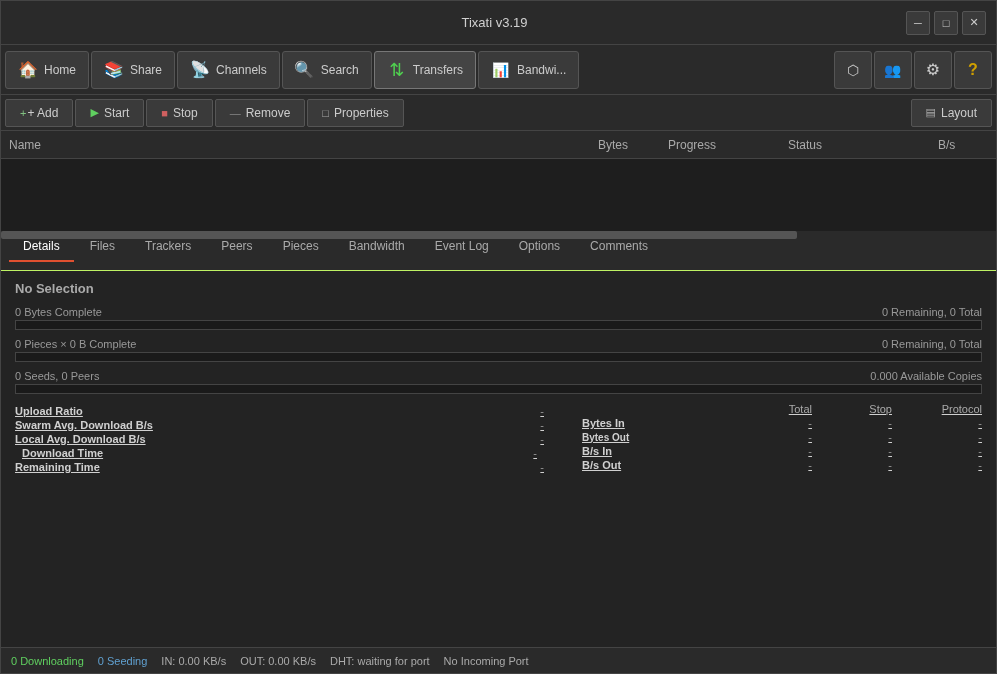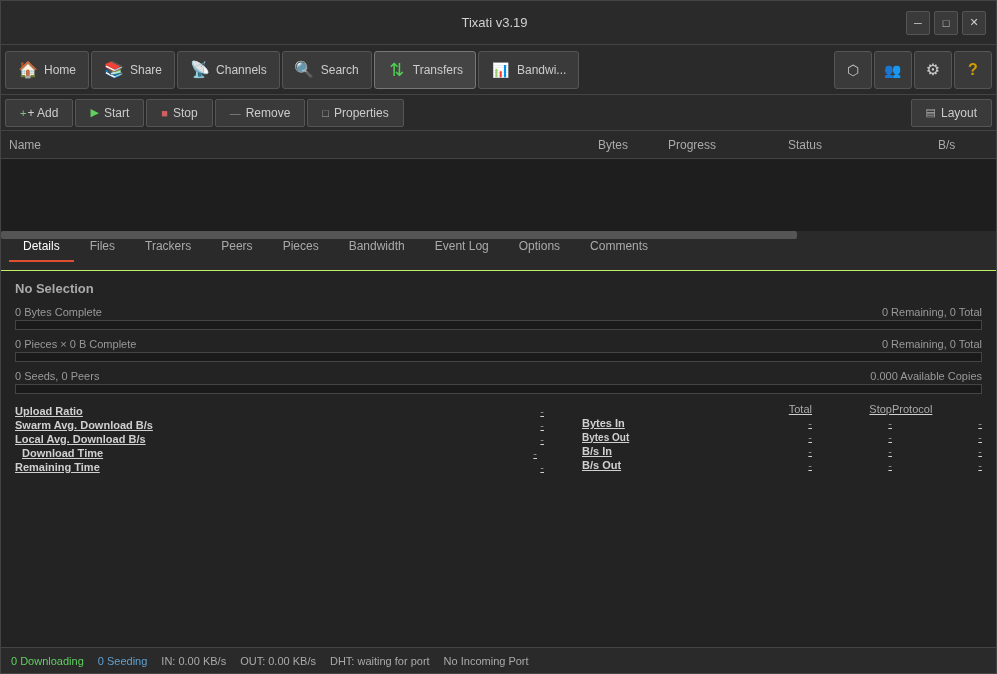--- a/index.html
+++ b/index.html
@@ -441,21 +441,21 @@
           <div style="display:flex; justify-content:space-between; padding:1px 0;text-align:right;">
             <span style="font-weight:bold; color:#d0d0d0; font-size:11px;">Remaining Time</span>
             <span style="color:#999; font-size:11px; margin-right:20px;">-</span>
           </div>
         </div>
 
         <div style="width:400px; flex-shrink:0;">
           <div style="display:flex; justify-content:flex-end; gap:0; padding:1px 0;">
             <span style="width:80px; text-align:right; color:#aaa; font-size:11px;">Total</span>
             <span style="width:80px; text-align:right; color:#aaa; font-size:11px;">Stop</span>
-            <span style="width:90px; text-align:left; color:#aaa; font-size:11px;">Protocol</span>
+            <span style="width:90px; text-align:right; color:#aaa; font-size:11px;">Protocol</span>
           </div>
 
           <div style="display:flex; align-items:center; padding:1px 0;">
             <span style="flex:1; font-weight:bold; color:#d0d0d0; font-size:11px;">Bytes In</span>
             <span style="width:80px; text-align:right; color:#999; font-size:11px;">-</span>
             <span style="width:80px; text-align:right; color:#999; font-size:11px;">-</span>
             <span style="width:90px; text-align:right; color:#999; font-size:11px;">-</span>
           </div>
 
           <div style="display:flex; align-items:center; padding:1px 0;">

